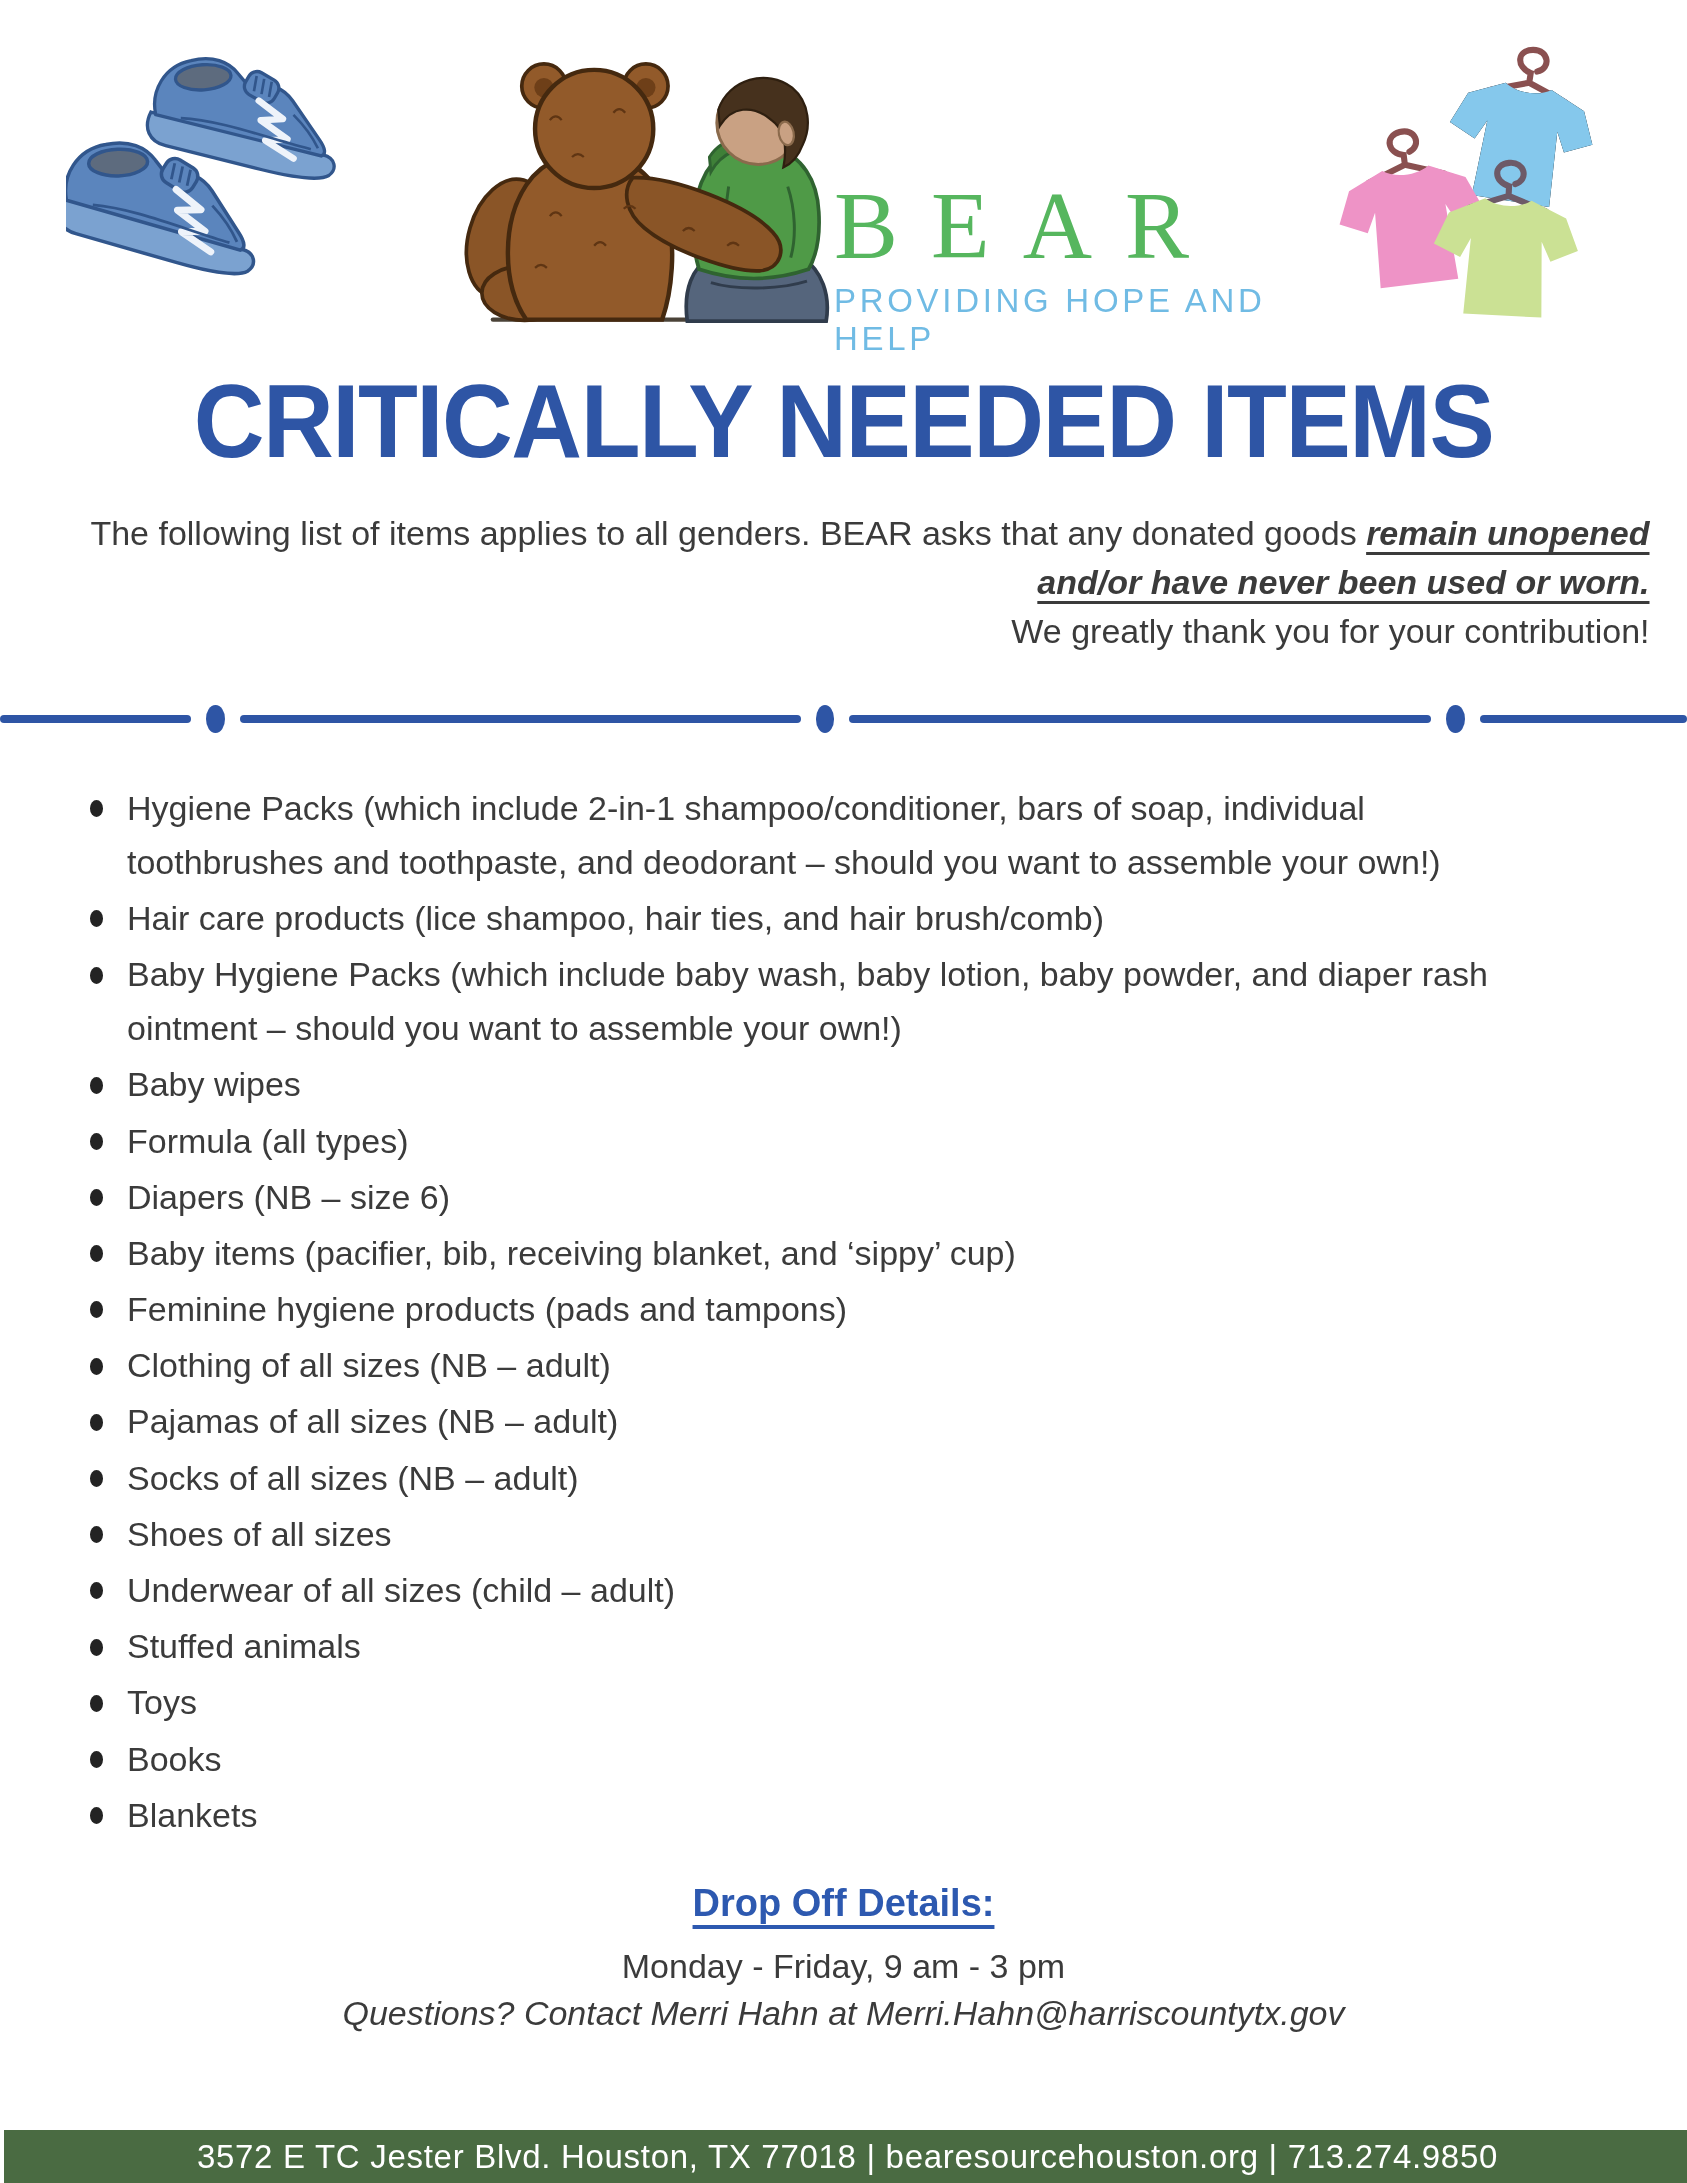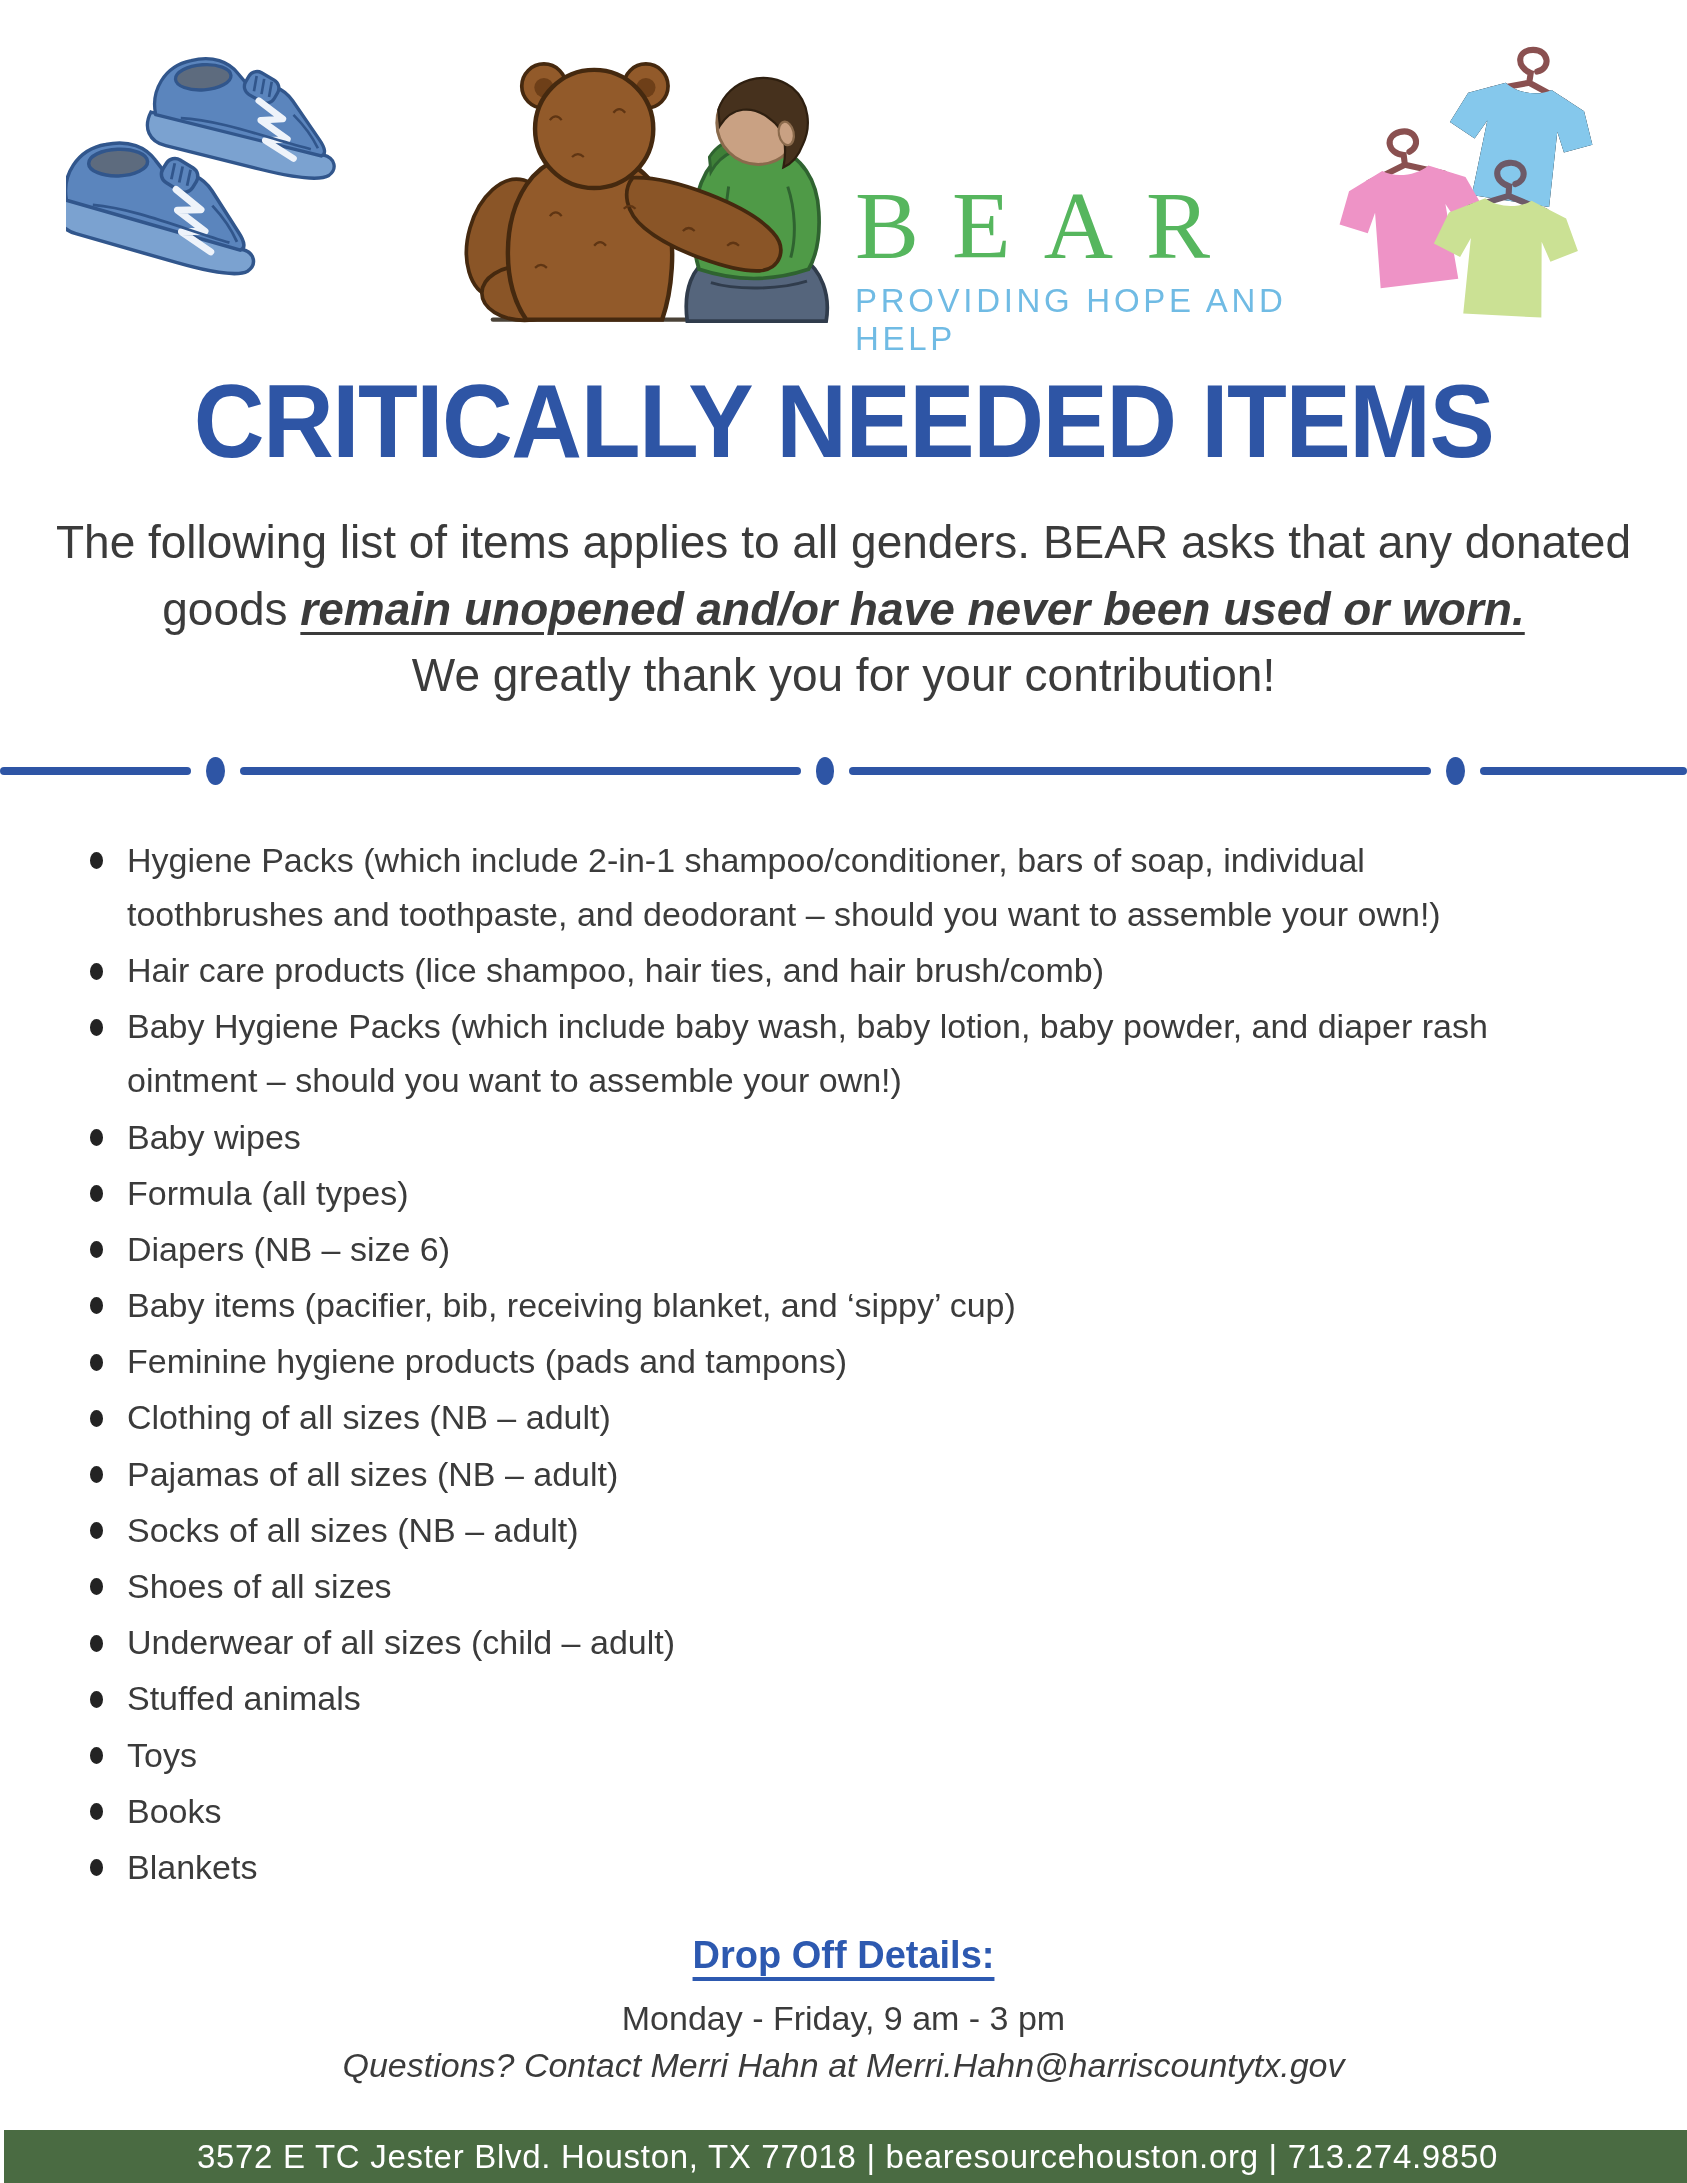--- a/index.html
+++ b/index.html
@@ -10,31 +10,31 @@
   html,body{background:#ffffff;}
   body{font-family:"Liberation Sans","DejaVu Sans",sans-serif;color:var(--ink);}
   .page{position:relative;width:1687px;height:2183px;margin:0 auto;background:#fff;overflow:hidden;}
 
   
   header{position:relative;height:340px;}
   .ill{position:absolute;}
   .ill-shoes{left:66px;top:46px;width:278px;height:251px;}
   .ill-bear{left:437px;top:61px;width:403px;height:266px;}
   .ill-shirts{left:1315px;top:13.4px;width:330px;height:313px;}
-  .logo{position:absolute;left:855px;top:178px;width:448px;}
+  .logo{position:absolute;left:834px;top:178px;width:448px;}
   .logo-name{font-family:"Liberation Serif","DejaVu Serif",serif;font-size:96px;line-height:1;
              color:var(--logo_green);letter-spacing:33px;font-weight:400;}
   .logo-tagline{margin-top:7.5px;font-size:33px;letter-spacing:3.7px;color:var(--tagline_blue);font-weight:400;}
 
   
   h1{margin-top:30px;text-align:center;font-size:98px;line-height:1.05;font-weight:700;
      letter-spacing:-1.5px;color:var(--title_blue);transform:scaleY(1.06);}
 
   
-  .intro{width:1612px;margin:36px auto 10px;text-align:center;font-size:46px;line-height:1.45;color:var(--ink);}
+  .intro{width:1612px;margin:36px auto 10px;text-align:right;font-size:34px;line-height:1.45;color:var(--ink);}
   .intro .em{font-weight:700;font-style:italic;text-decoration:underline;
              text-decoration-thickness:3px;text-underline-offset:6.7px;}
   .intro .thanks{display:block;}
 
   
   .divider{margin-top:48px;display:flex;align-items:center;gap:15px;}
   .divider .seg{height:8.2px;background:var(--title_blue);border-radius:4.5px;}
   .divider .s1{width:191px}.divider .s2{width:561px}.divider .s3{width:582px}.divider .s4{flex:1}
   .divider .dot{width:18.7px;height:28px;border-radius:50%;background:var(--title_blue);flex:none;}
 

